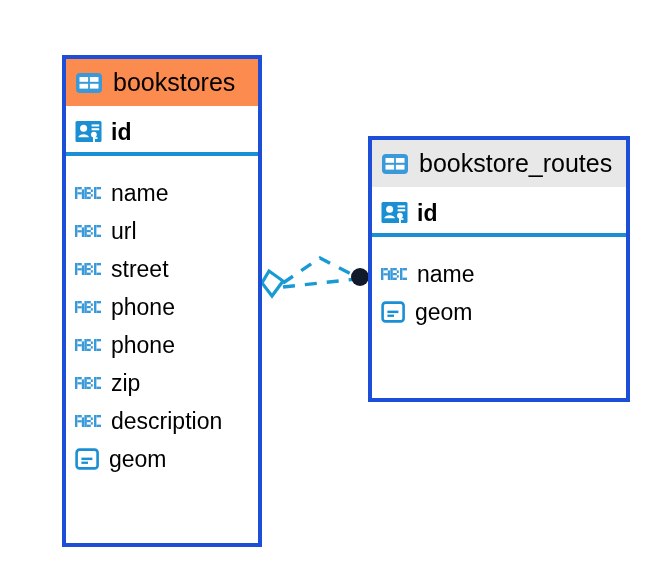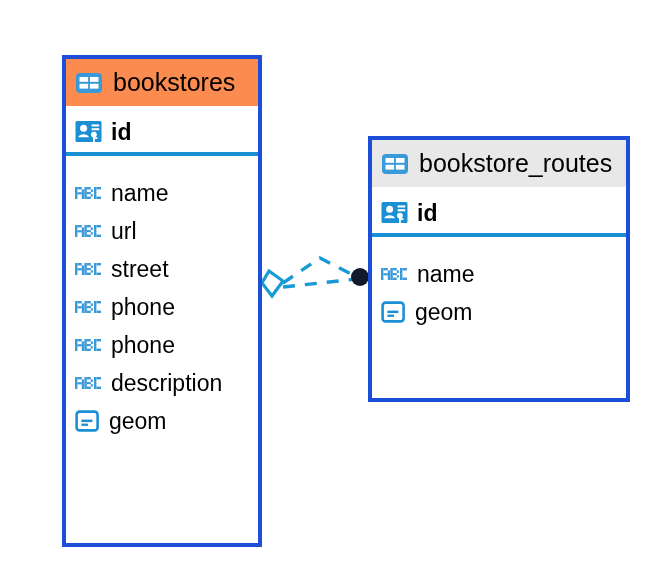--- a/index.html
+++ b/index.html
@@ -252,20 +252,42 @@
                 <rect x="11.8" y="11.6" width="4.0" height="2.4"></rect>
               <rect x="19.0" y="2" width="2.4" height="12"></rect>
                 <rect x="21.4" y="2" width="4.6" height="2.4"></rect>
               <rect x="21.4" y="11.6" width="4.6" height="2.4"></rect>
             </g>
           </svg>
         </span>
         <span class="field-label">phone</span>
       </div>
 
+      <div class="field-row">
+        <span class="icon">
+          <svg width="27" height="16" viewBox="0 0 27 16">
+            <g fill="#3a9ad9">
+              <rect x="0" y="2" width="2.4" height="12"></rect>
+                <rect x="2.4" y="2" width="4.4" height="2.4"></rect>
+              <rect x="6.8" y="4.4" width="2.4" height="9.6"></rect>
+                <rect x="2.4" y="7.2" width="4.4" height="2.2"></rect>
+              <rect x="9.4" y="2" width="2.4" height="12"></rect>
+                <rect x="11.8" y="2" width="4.0" height="2.4"></rect>
+              <rect x="15.8" y="4.4" width="2.0" height="2.6"></rect>
+                <rect x="11.8" y="7.0" width="4.0" height="2.2"></rect>
+              <rect x="15.8" y="9.2" width="2.0" height="2.4"></rect>
+                <rect x="11.8" y="11.6" width="4.0" height="2.4"></rect>
+              <rect x="19.0" y="2" width="2.4" height="12"></rect>
+                <rect x="21.4" y="2" width="4.6" height="2.4"></rect>
+              <rect x="21.4" y="11.6" width="4.6" height="2.4"></rect>
+            </g>
+          </svg>
+        </span>
+        <span class="field-label">zip</span>
+      </div>
 
       <div class="field-row">
         <span class="icon">
           <svg width="27" height="16" viewBox="0 0 27 16">
             <g fill="#3a9ad9">
               <rect x="0" y="2" width="2.4" height="12"></rect>
                 <rect x="2.4" y="2" width="4.4" height="2.4"></rect>
               <rect x="6.8" y="4.4" width="2.4" height="9.6"></rect>
                 <rect x="2.4" y="7.2" width="4.4" height="2.2"></rect>
               <rect x="9.4" y="2" width="2.4" height="12"></rect>

